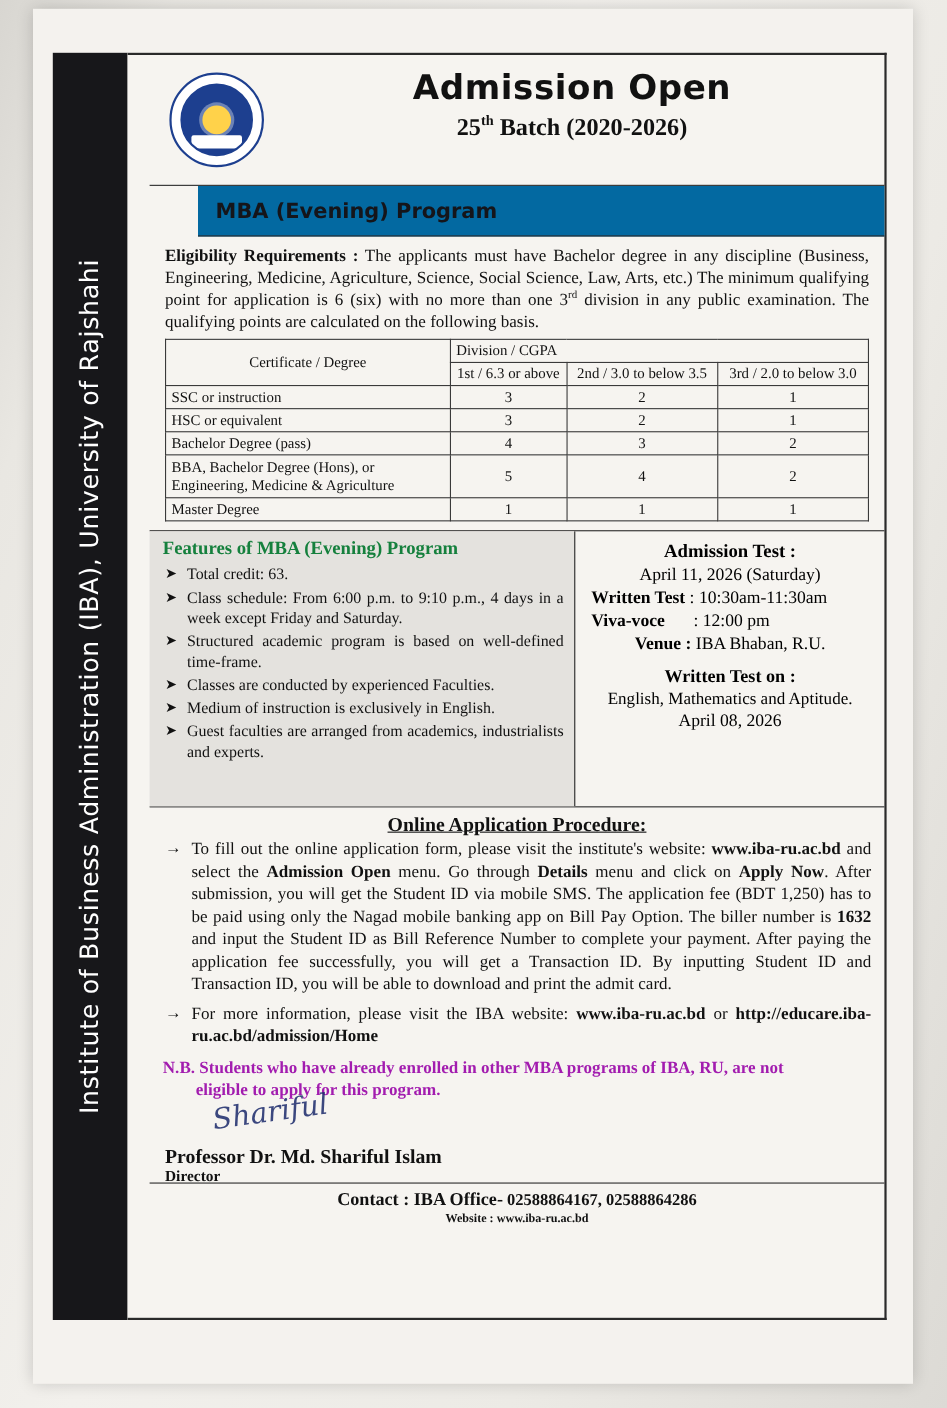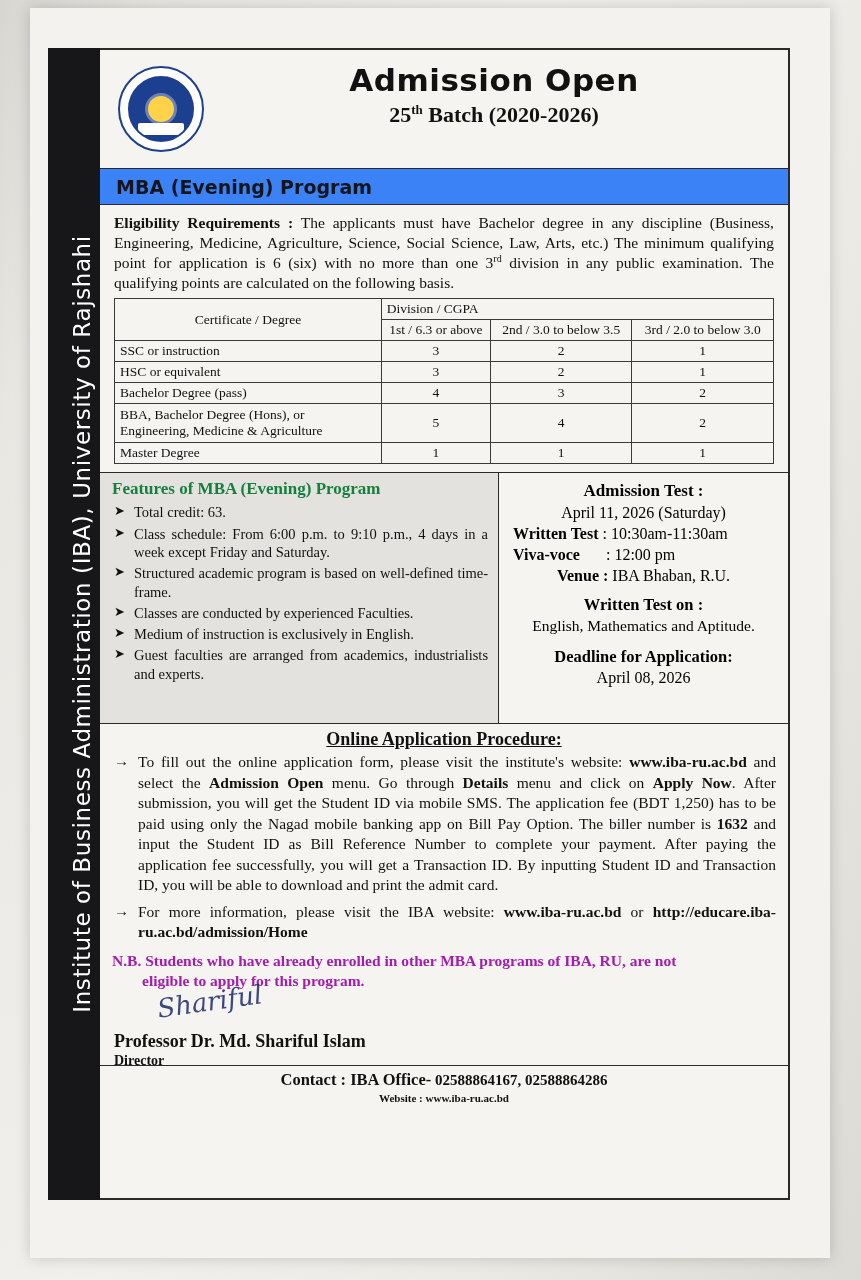--- a/index.html
+++ b/index.html
@@ -42,26 +42,27 @@
     white-space: nowrap;
     color: #ffffff;
     font-family: "DejaVu Sans", sans-serif;
     font-size: 23px;
     letter-spacing: 0.6px;
     font-weight: 500;
   }
   
   .content {
     position: absolute;
-    left: 100px; top: 48px;
+    left: 116px; top: 48px;
     width: 690px; height: 1152px;
     border: 2px solid #2a2a2a;
     border-left: none;
     box-sizing: border-box;
     background: #f6f4f0;
+    padding-left: 20px;
   }
   
   .header {
     position: relative;
     height: 118px;
     border-bottom: 1px solid #2a2a2a;
   }
   .logo {
     position: absolute;
     left: 18px; top: 16px;
@@ -107,27 +108,28 @@
   }
   .title-sub {
     font-size: 22px;
     font-weight: bold;
     color: #111;
     margin-top: 4px;
   }
   .title-sub sup { font-size: 13px; }
   
   .program-bar {
-    height: 36px;
-    background: #3b82f6;
+    height: 46px;
+    background: #0369a1;
     border-bottom: 1px solid #2a2a2a;
     display: flex;
     align-items: center;
     padding-left: 16px;
     box-sizing: border-box;
+    margin-left: 44px;
   }
   .program-bar .label {
     font-family: "DejaVu Sans", sans-serif;
     font-size: 19px;
     font-weight: bold;
     color: #15151a;
   }
   
   .elig {
     padding: 8px 14px 4px 14px;
@@ -368,21 +370,20 @@
           <span class="k">Written Test</span>
           <span class="v">: 10:30am-11:30am</span>
         </div>
         <div class="at-row">
           <span class="k">Viva-voce</span>
           <span class="v" style="margin-left:26px;">: 12:00 pm</span>
         </div>
         <div class="at-venue"><b>Venue :</b><span> IBA Bhaban, R.U.</span></div>
         <div class="wt-title">Written Test on :</div>
         <div class="wt-body">English, Mathematics and Aptitude.</div>
-        <div class="dl-title">Deadline for Application:</div>
         <div class="dl-date">April 08, 2026</div>
       </div>
     </div>
 
     <div class="proc-head">Online Application Procedure:</div>
 
     <div class="proc-body">
       <div class="proc-item">
         <span class="arrow">→</span><span>To fill out the online application form, please visit the institute's website: </span><b>www.iba-ru.ac.bd</b><span> and select the </span><b>Admission Open</b><span> menu. Go through </span><b>Details</b><span> menu and click on </span><b>Apply Now</b><span>. After submission, you will get the Student ID via mobile SMS. The application fee (BDT 1,250) has to be paid using only the Nagad mobile banking app on Bill Pay Option. The biller number is </span><b>1632</b><span> and input the Student ID as Bill Reference Number to complete your payment. After paying the application fee successfully, you will get a Transaction ID. By inputting Student ID and Transaction ID, you will be able to download and print the admit card.</span>
       </div>

